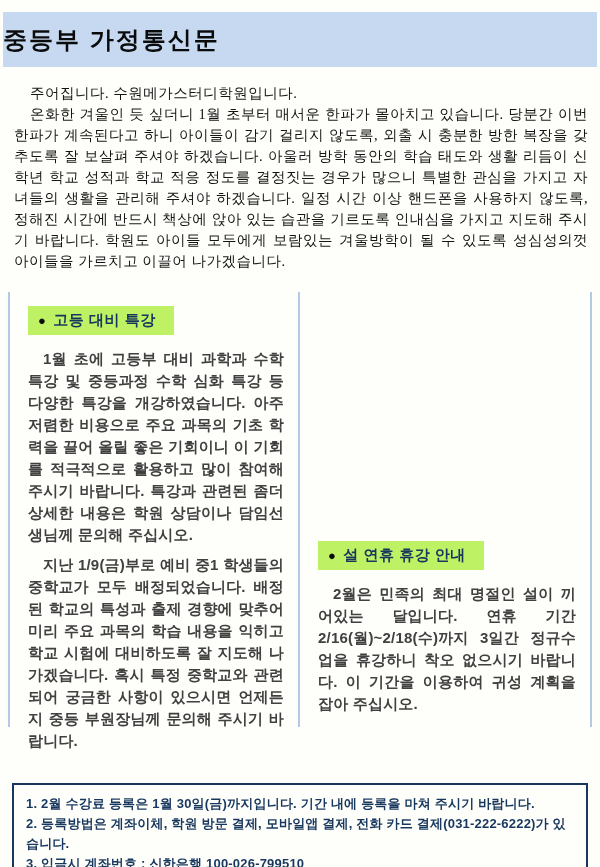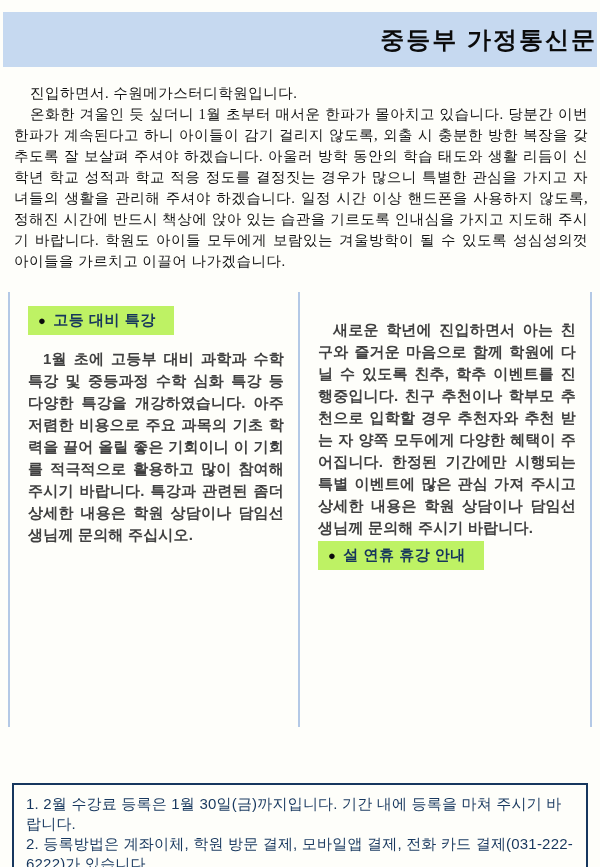--- a/index.html
+++ b/index.html
@@ -14,21 +14,21 @@
   }
   .page { width: 600px; height: 867px; position: relative; }
 
   
   .banner {
     margin: 12px 3px 0 3px;
     height: 55px;
     background: #c6d9f0;
     display: flex;
     align-items: center;
-    justify-content: flex-end;
+    justify-content: flex-start;
   }
   .banner h1 {
     font-size: 24px;
     font-weight: 800;
     letter-spacing: 2px;
     color: #0b0b0b;
     font-family: "Liberation Sans", sans-serif;
   }
 
   
@@ -78,61 +78,62 @@
   }
 
   
   .notice {
     margin: 56px 12px 0 12px;
     border: 2px solid #17375e;
     padding: 9px 12px 8px 12px;
     background: #fefefa;
   }
   .notice p {
-    font-size: 15px;
-    font-weight: normal;
+    font-size: 13px;
+    font-weight: bold;
     color: #17375e;
     line-height: 20px;
     letter-spacing: 0.2px;
   }
 </style>
 </head>
 <body>
 
 <div class="page">
 
   <header class="banner">
     <h1>중등부 가정통신문</h1>
   </header>
 
   <section class="intro">
-    <p>진입하면서. 수원메가스터디학원입니다.</p>
+    <p>주어집니다. 수원메가스터디학원입니다.</p>
     <p>온화한 겨울인 듯 싶더니 1월 초부터 매서운 한파가 몰아치고 있습니다.  당분간 이번 한파가 계속된다고 하니 아이들이 감기 걸리지 않도록, 외출 시 충분한 방한 복장을 갖추도록 잘 보살펴 주셔야 하겠습니다.  아울러 방학 동안의 학습 태도와 생활 리듬이 신학년 학교 성적과 학교 적응 정도를 결정짓는 경우가 많으니 특별한 관심을 가지고 자녀들의 생활을 관리해 주셔야 하겠습니다.  일정 시간 이상 핸드폰을 사용하지 않도록, 정해진 시간에 반드시 책상에 앉아 있는 습관을 기르도록 인내심을 가지고 지도해 주시기 바랍니다.  학원도 아이들 모두에게 보람있는 겨울방학이 될 수 있도록 성심성의껏 아이들을 가르치고 이끌어 나가겠습니다.</p>
   </section>
 
   <section class="grid">
 
     <div class="cell left">
       <div class="sec-head">
         <span class="bullet">●</span><span>고등 대비 특강</span>
       </div>
       <p class="sec-body">1월 초에 고등부 대비 과학과 수학 특강 및 중등과정 수학 심화 특강 등 다양한 특강을 개강하였습니다. 아주 저렴한 비용으로 주요 과목의 기초 학력을 끌어 올릴 좋은 기회이니 이 기회를 적극적으로 활용하고 많이 참여해 주시기 바랍니다.  특강과 관련된 좀더 상세한 내용은 학원 상담이나 담임선생님께 문의해 주십시오.</p>
     </div>
 
     <div class="cell right">
-      <p class="sec-body">새로운 학년에 진입하면서 아는 친구와 즐거운 마음으로 함께 학원에 다닐 수 있도록 친추, 학추 이벤트를 진행중입니다.  친구 추천이나 학부모 추천으로 입학할 경우 추천자와 추천 받는 자 양쪽 모두에게 다양한 혜택이 주어집니다.  한정된 기간에만 시행되는 특별 이벤트에 많은 관심 가져 주시고 상세한 내용은 학원 상담이나 담임선생님께 문의해 주시기 바랍니다.</p>
     </div>
 
     <div class="cell left">
+      <p class="sec-body">지난 1/9(금)부로 예비 중1 학생들의 중학교가 모두 배정되었습니다.  배정된 학교의 특성과 출제 경향에 맞추어 미리 주요 과목의 학습 내용을 익히고 학교 시험에 대비하도록 잘 지도해 나가겠습니다.  혹시 특정 중학교와 관련되어 궁금한 사항이 있으시면 언제든지 중등 부원장님께 문의해 주시기 바랍니다.</p>
     </div>
 
     <div class="cell right">
       <div class="sec-head">
         <span class="bullet">●</span><span>설 연휴 휴강 안내</span>
       </div>
+      <p class="sec-body">2월은 민족의 최대 명절인 설이 끼어있는 달입니다. 연휴 기간 2/16(월)~2/18(수)까지  3일간 정규수업을 휴강하니 착오 없으시기 바랍니다.  이 기간을 이용하여 귀성 계획을 잡아 주십시오.</p>
     </div>
 
   </section>
 
   <section class="notice">
     <p>1. 2월 수강료 등록은 1월 30일(금)까지입니다. 기간 내에 등록을 마쳐 주시기 바랍니다.</p>
     <p>2. 등록방법은 계좌이체, 학원 방문 결제, 모바일앱 결제, 전화 카드 결제(031-222-6222)가 있습니다.</p>
     <p>3. 입금시 계좌번호 : 신한은행 100-026-799510</p>
 
   </section>

